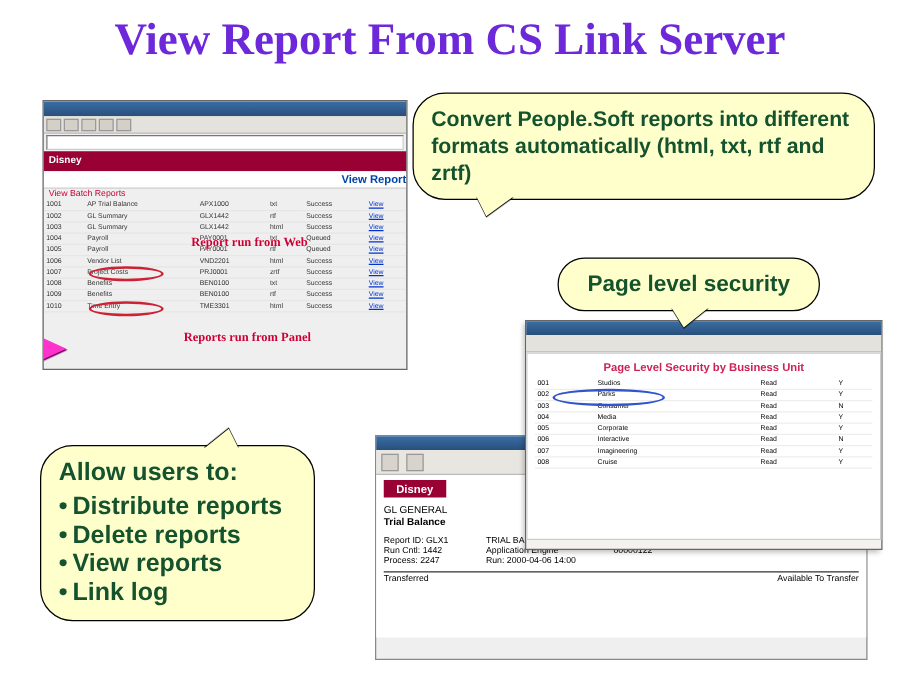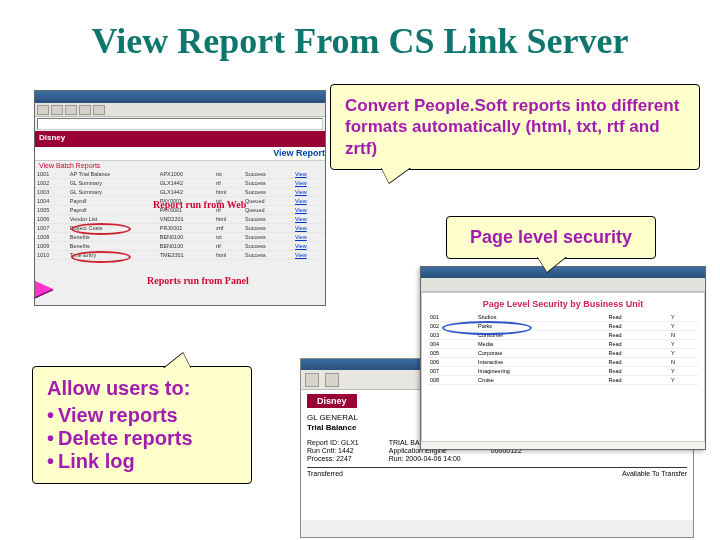--- a/index.html
+++ b/index.html
@@ -8,34 +8,34 @@
     height: 540px;
     background: #fff;
     font-family: Arial, Helvetica, sans-serif;
     position: relative;
     overflow: hidden;
   }
   .title {
     font-family: "Times New Roman", Times, serif;
     font-size: 36px;
     text-align: center;
-    padding: 20px 0 4px 0;
-    color: #0f766e;
+    padding: 10px 0 4px 0;
+    color: #6d28d9;
   }
   .stage { position: relative; width: 720px; height: 480px; }
 
   
   .bubble {
     position: absolute;
     background: #ffffcc;
     border: 1.5px solid #000;
-    border-radius: 4px;
+    border-radius: 26px;
     padding: 10px 14px;
     font-weight: bold;
-    color: #a21caf;
+    color: #14532d;
     z-index: 20;
   }
   .bubble .tail {
     position: absolute;
     width: 0; height: 0;
   }
   #bubble-convert { left: 330px; top: 18px; width: 370px; font-size: 17px; line-height: 1.25; }
   #bubble-convert .tail {
     bottom: -14px; left: 50px;
     border-left: 8px solid transparent;
@@ -143,22 +143,23 @@
   </div>
 
   <div id="bubble-security" class="bubble">
     <span>Page level security</span>
     <div class="tail"></div>
   </div>
 
   <div id="bubble-allow" class="bubble">
     <div>Allow users to:</div>
     <ul>
+      <li>Distribute reports</li>
+      <li>Delete reports</li>
       <li>View reports</li>
-      <li>Delete reports</li>
       <li>Link log</li>
     </ul>
     <div class="tail"></div>
   </div>
 
   <div class="browser1">
     <div class="titlebar"></div>
     <div class="toolbar">
       <div class="btn"></div>
       <div class="btn"></div>

